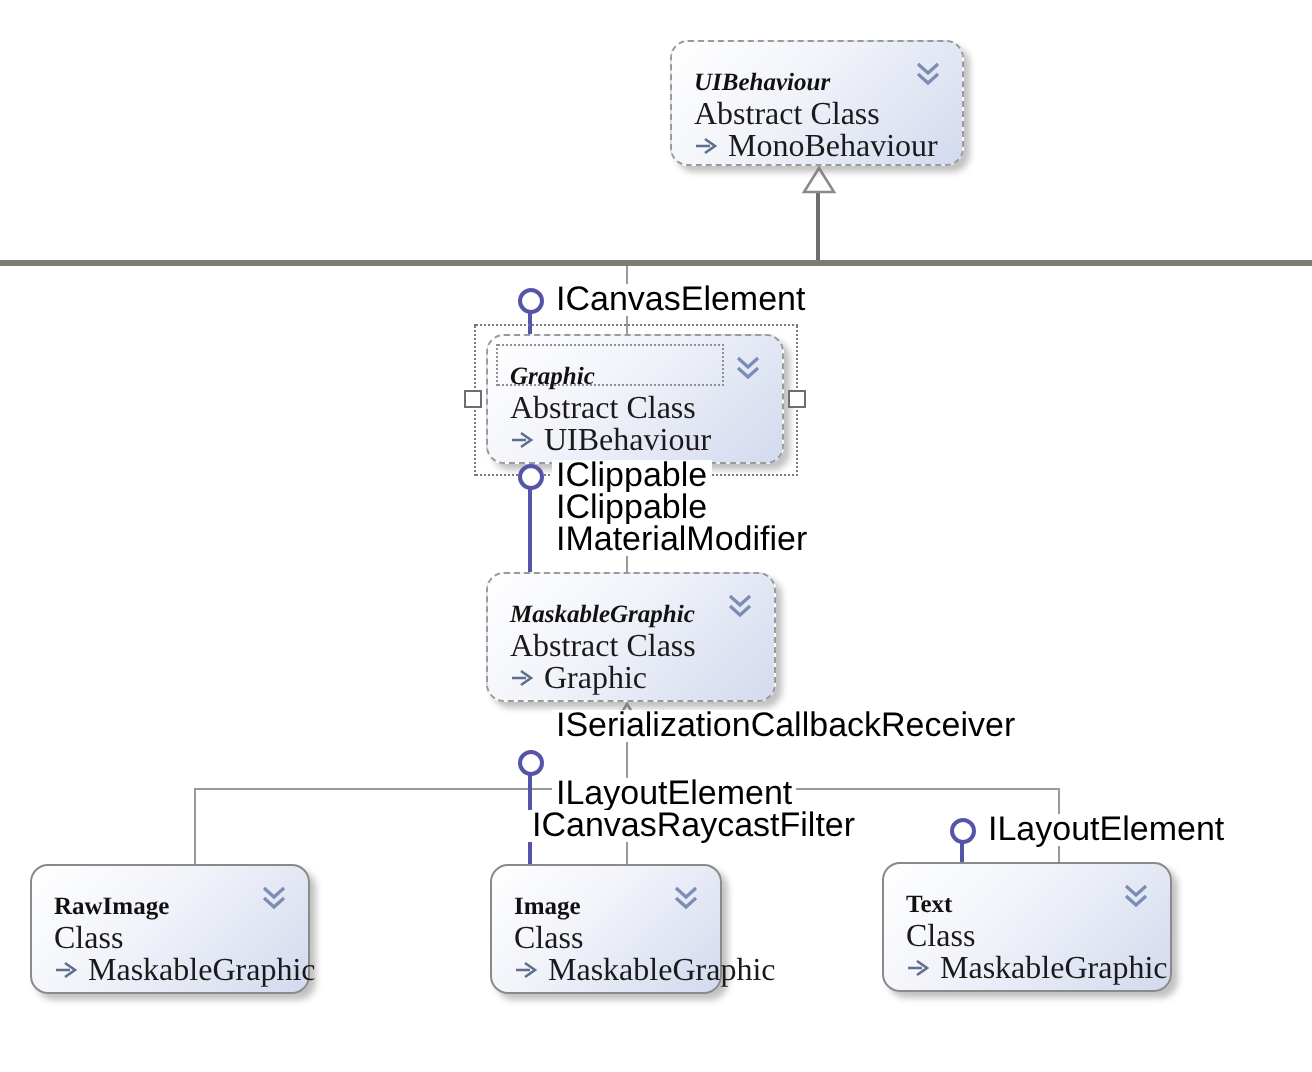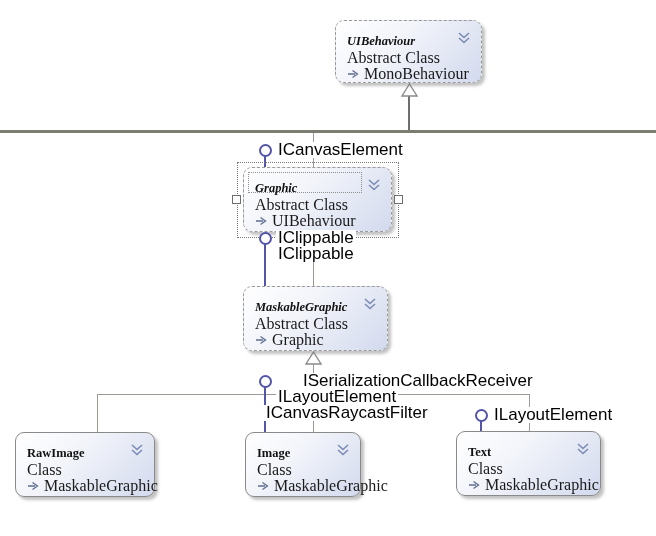--- a/index.html
+++ b/index.html
@@ -76,24 +76,25 @@
   <div class="line" style="left:529px;top:394px;width:1px;height:37px;"></div>
 
   <div class="lolli-stem" style="left:264px;top:155px;height:12px;"></div>
   <div class="lolli-circle" style="left:259px;top:144px;"></div>
   <div class="iface-label" style="left:276px;top:142px;">ICanvasElement</div>
 
   <div class="lolli-stem" style="left:264px;top:243px;height:43px;"></div>
   <div class="lolli-circle" style="left:259px;top:232px;"></div>
   <div class="iface-label" style="left:276px;top:230px;">IClippable</div>
   <div class="iface-label" style="left:276px;top:246px;">IClippable</div>
+  <div class="iface-label" style="left:276px;top:262px;">IMaterialModifier</div>
 
   <div class="lolli-stem" style="left:264px;top:386px;height:46px;"></div>
   <div class="lolli-circle" style="left:259px;top:375px;"></div>
-  <div class="iface-label" style="left:276px;top:373px;margin-left:25px;">ISerializationCallbackReceiver</div>
+  <div class="iface-label" style="left:276px;top:355px;">ISerializationCallbackReceiver</div>
   <div class="iface-label" style="left:276px;top:389px;">ILayoutElement</div>
   <div class="iface-label" style="left:264px;top:405px;">ICanvasRaycastFilter</div>
 
   <div class="lolli-stem" style="left:480px;top:420px;height:11px;"></div>
   <div class="lolli-circle" style="left:475px;top:409px;"></div>
   <div class="iface-label" style="left:492px;top:407px;">ILayoutElement</div>
 
   <div class="selection" style="left:237px;top:162px;width:160px;height:74px;"></div>
   <div class="handle" style="left:232px;top:195px;"></div>
   <div class="handle" style="left:394px;top:195px;"></div>
@@ -162,21 +163,21 @@
         <span><svg width="13" height="10">
             <path d="M1 5 H8 M5.5 1.5 L10.5 5 L5.5 8.5" fill="none" stroke="#5e6e8e" stroke-width="1.3"></path>
           </svg></span>
         <span>MaskableGraphic</span>
       </div>
     <span class="chevron"><svg width="14" height="12">
           <path d="M2 1 L7 5.5 L12 1 M2 6 L7 10.5 L12 6" fill="none" stroke="#7b8cb5" stroke-width="1.6"></path>
         </svg></span>
   </div>
 
-  <div class="uml-box" style="left:456px;top:431px;width:145px;height:65px;">
+  <div class="uml-box" style="left:441px;top:431px;width:145px;height:65px;">
     <div class="box-title">Text</div>
     <div class="box-kind">Class</div>
     <div class="box-base">
         <span><svg width="13" height="10">
             <path d="M1 5 H8 M5.5 1.5 L10.5 5 L5.5 8.5" fill="none" stroke="#5e6e8e" stroke-width="1.3"></path>
           </svg></span>
         <span>MaskableGraphic</span>
       </div>
     <span class="chevron"><svg width="14" height="12">
           <path d="M2 1 L7 5.5 L12 1 M2 6 L7 10.5 L12 6" fill="none" stroke="#7b8cb5" stroke-width="1.6"></path>

